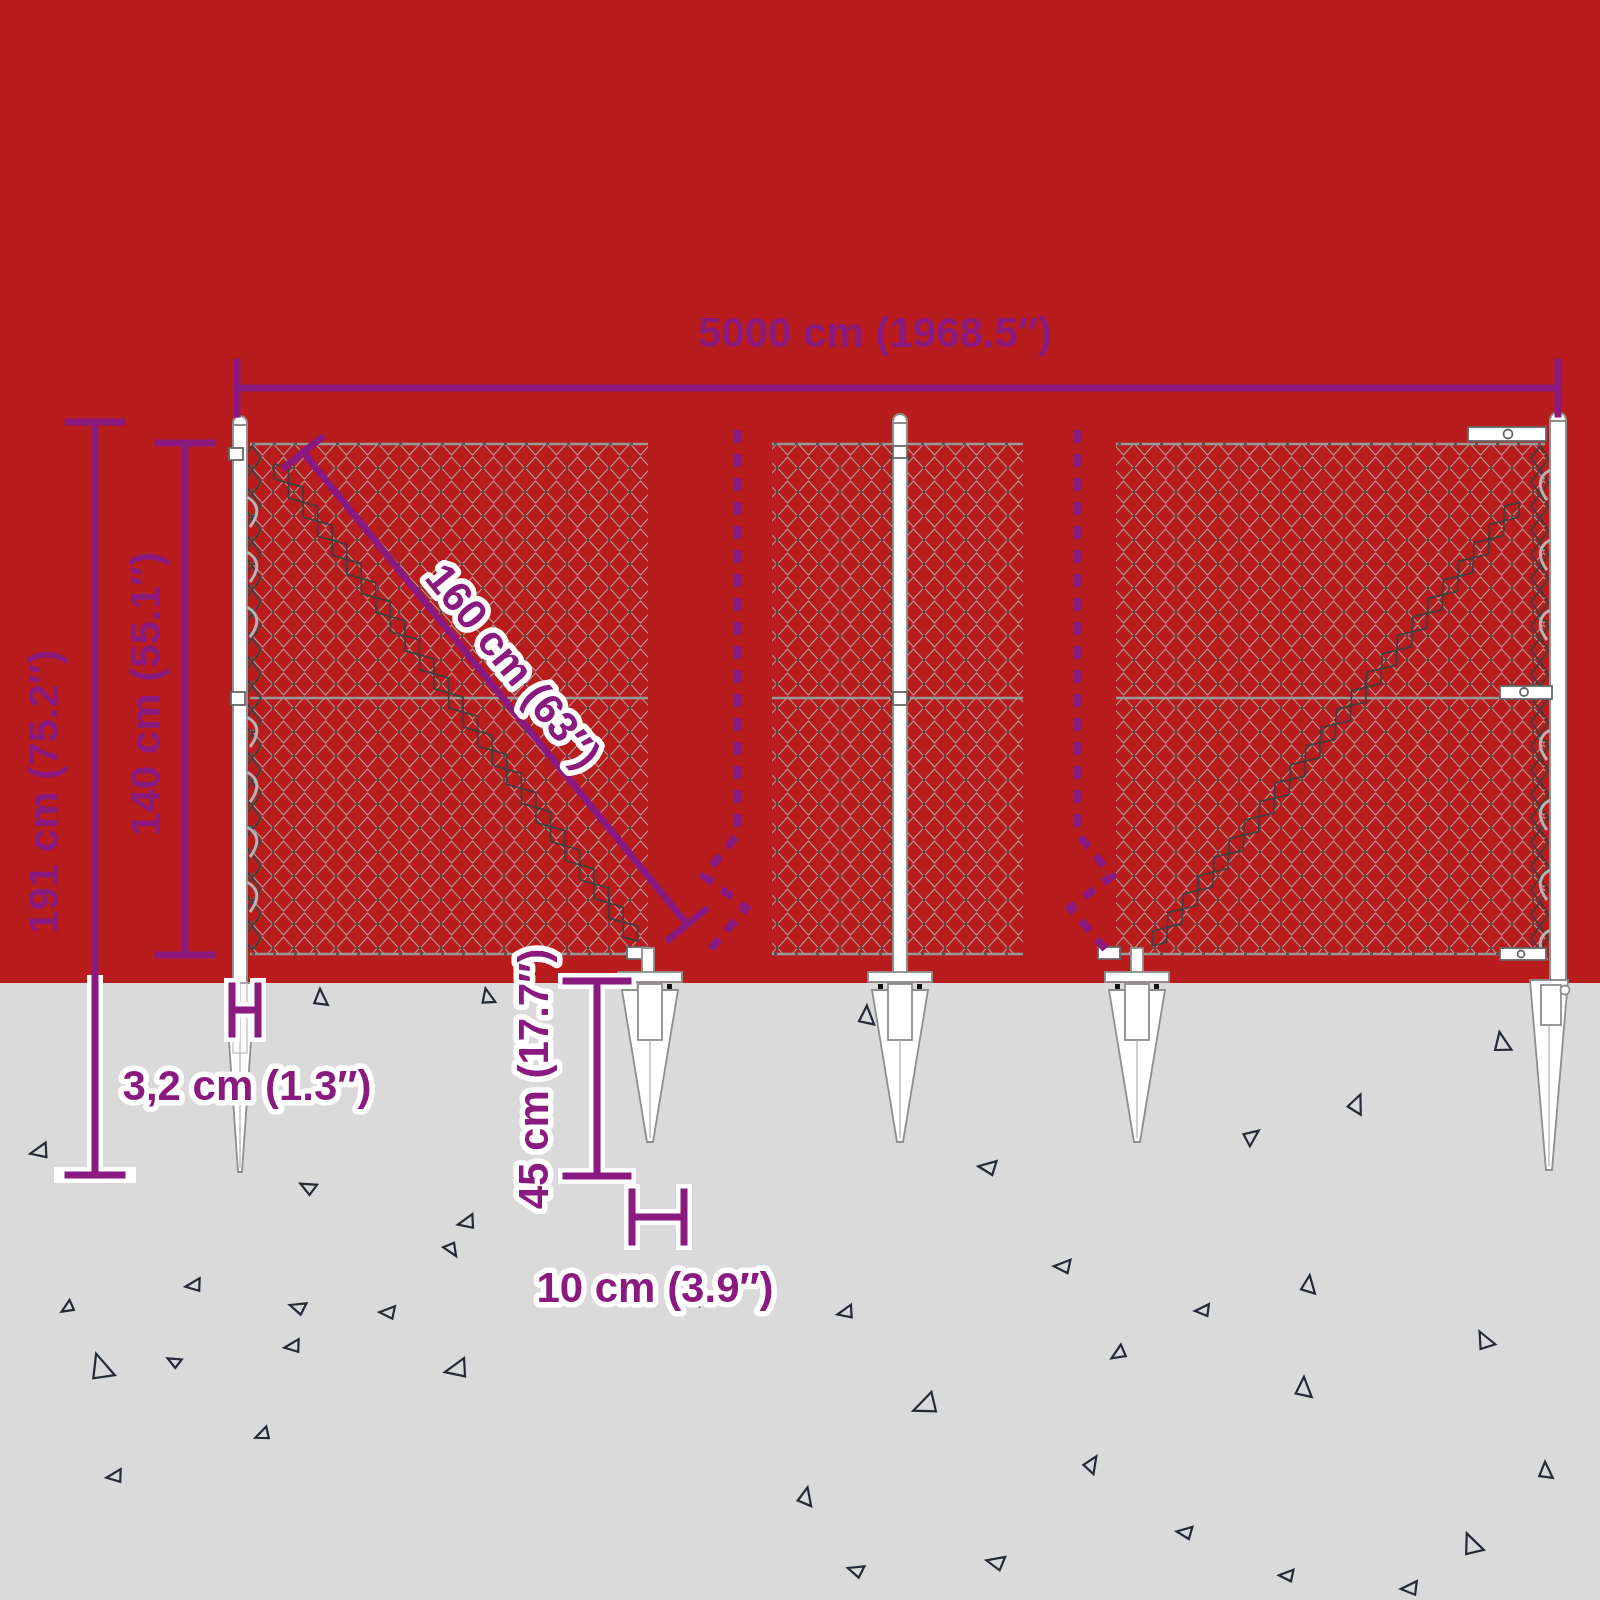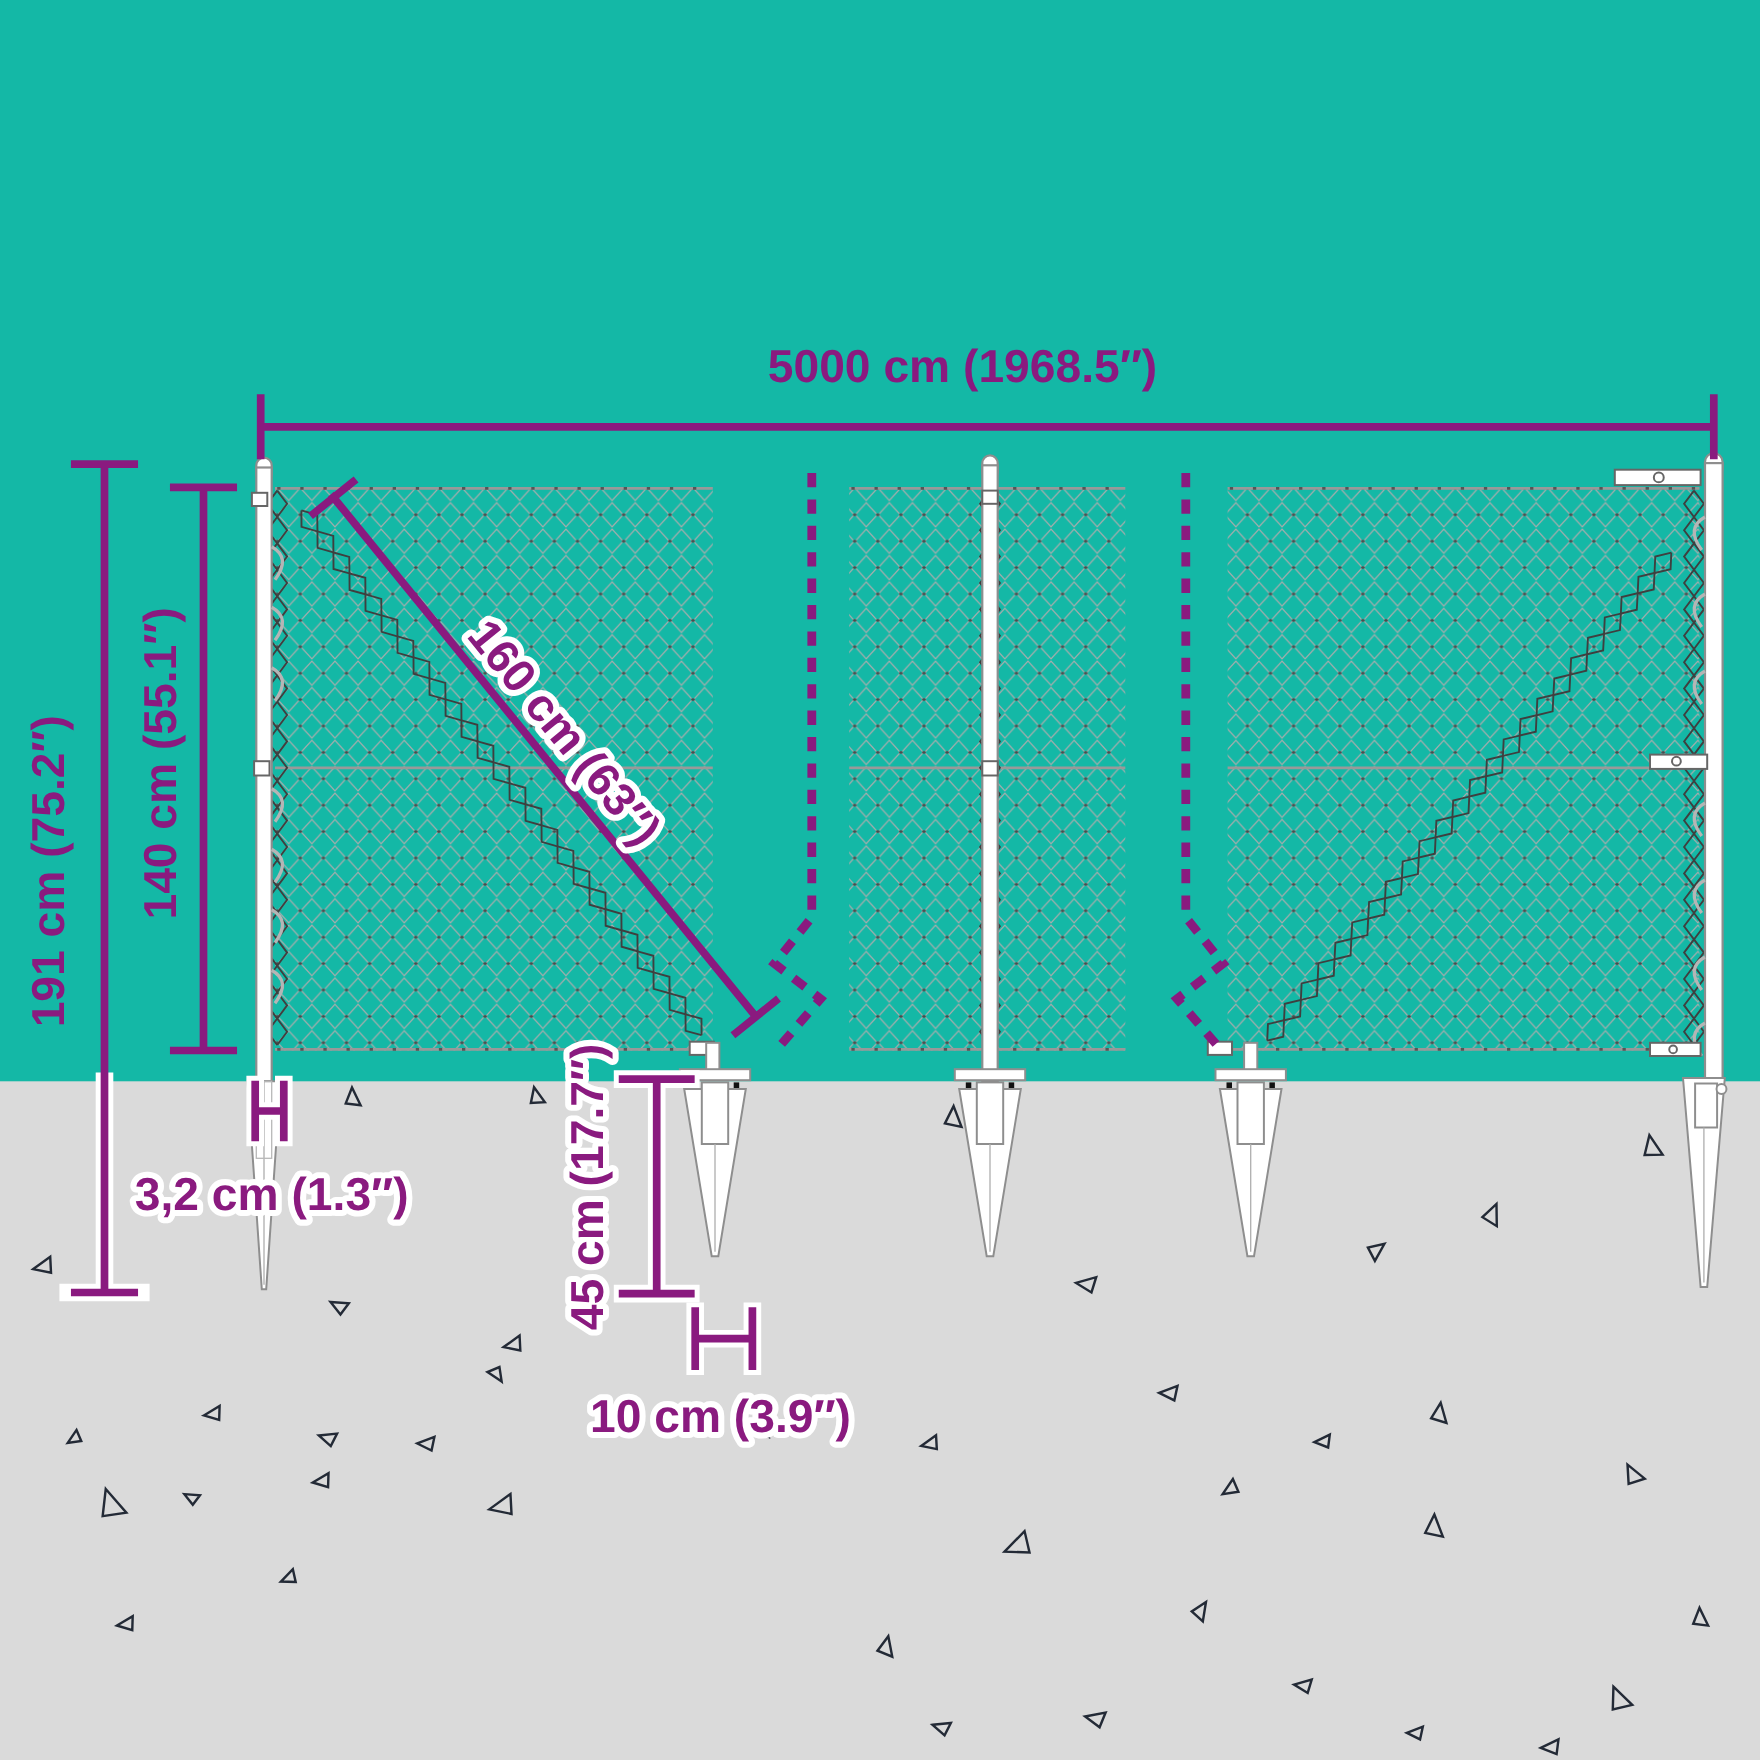--- a/index.html
+++ b/index.html
@@ -1,18 +1,18 @@
 <!DOCTYPE html>
 <html><head>
 <meta charset="utf-8">
 <style>
   html,body{margin:0;padding:0;background:#fff;}
   .stage{
     position:relative;width:1600px;height:1600px;overflow:hidden;
-    background:#14b8a6;font-family:"Liberation Sans",sans-serif;
+    background:#b91c1c;font-family:"Liberation Sans",sans-serif;
   }
   svg{position:absolute;left:0;top:0;}
   text.dim{
     font-family:"Liberation Sans",sans-serif;
     font-weight:bold;font-size:42px;fill:#8A1A7F;
   }
   text.halo{
     stroke:#ffffff;stroke-width:11px;stroke-linejoin:round;
     paint-order:stroke fill;
   }

